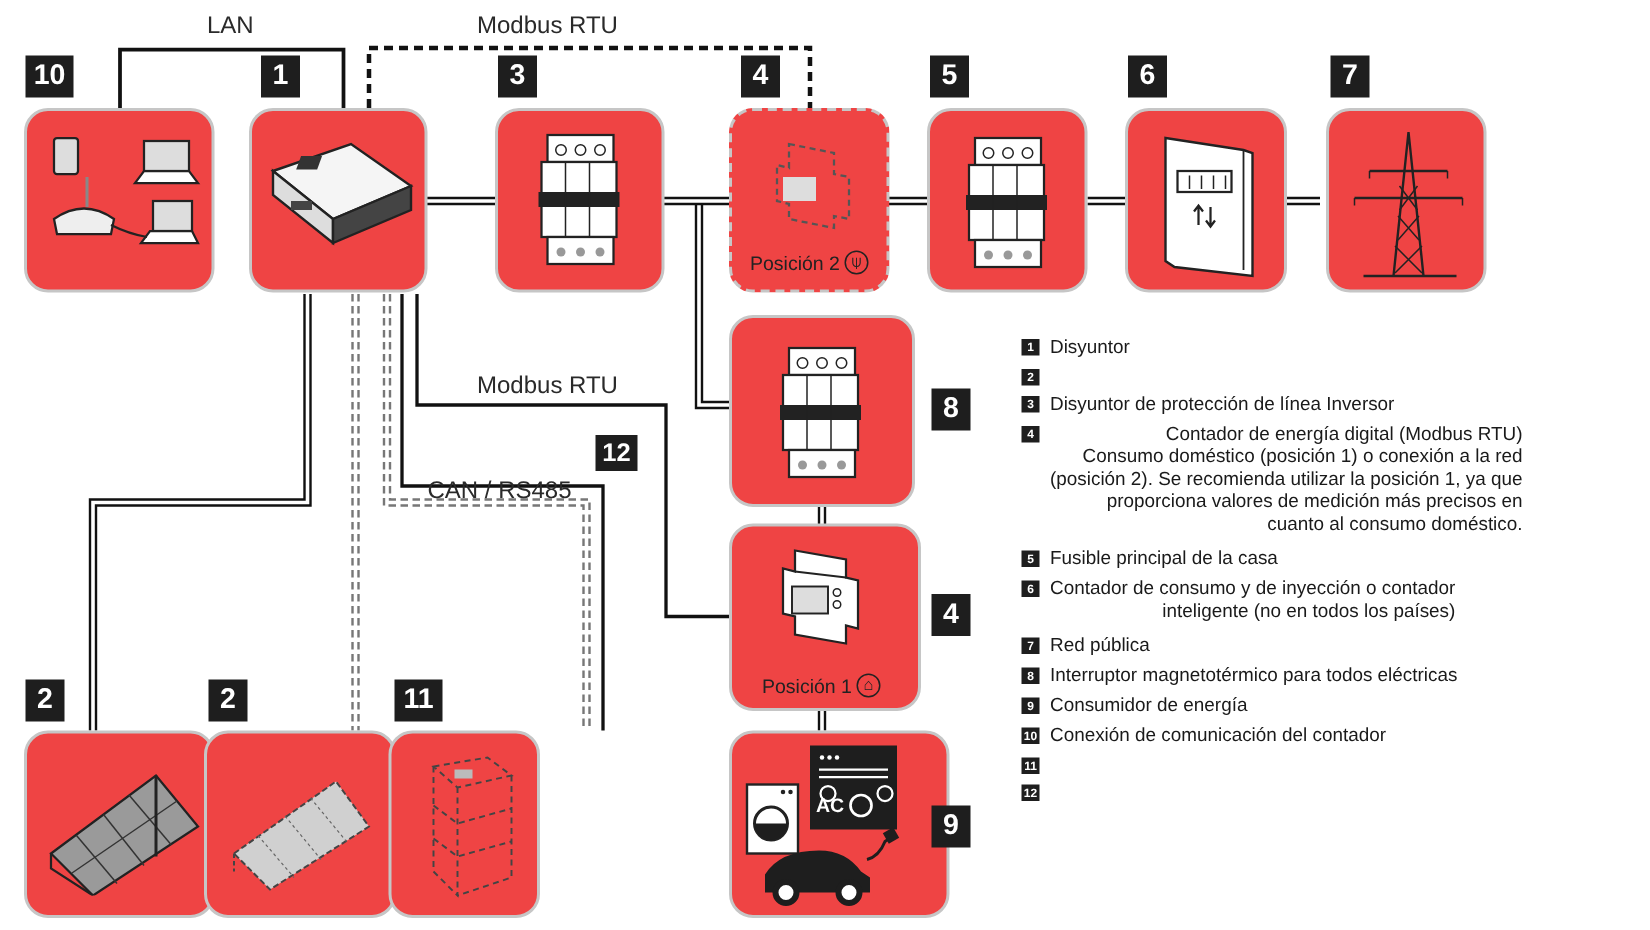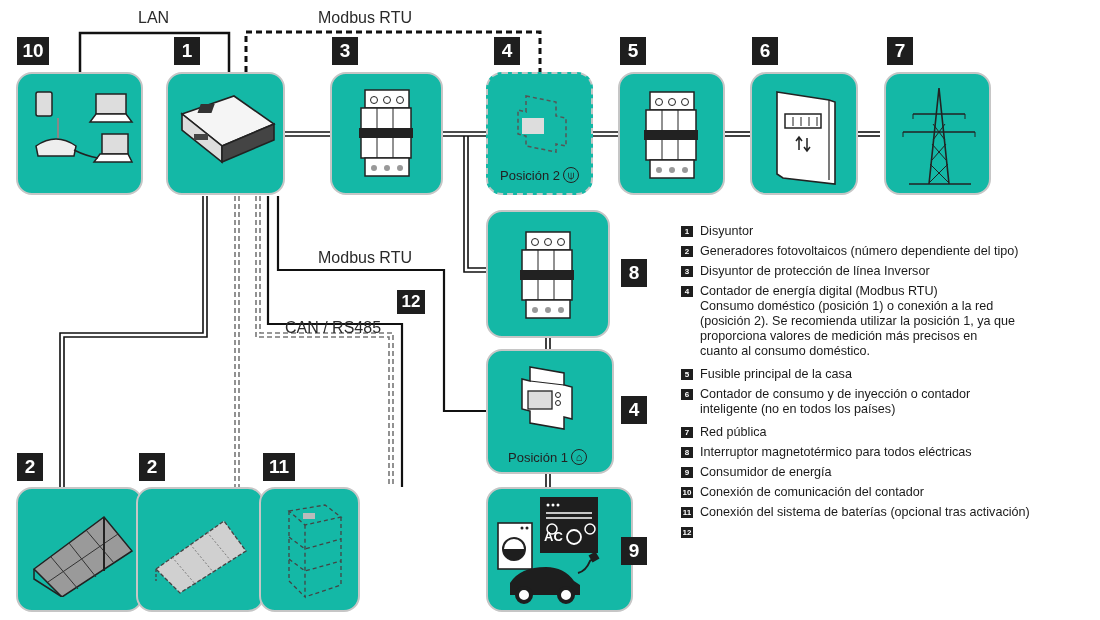--- a/index.html
+++ b/index.html
@@ -1,19 +1,19 @@
 <!DOCTYPE html>
 <html><head>
 <meta charset="utf-8">
 <style>
   html, body { margin:0; padding:0; background:#ffffff; }
   body { width:1100px; height:620px; position:relative; overflow:hidden; font-family:"Liberation Sans", sans-serif; color:#1a1a1a; }
-  .diagram { position:absolute; left:0; top:0; width:1100px; height:620px; }
+  .diagram { position:absolute; left:0; top:0; width:1100px; height:620px;text-align:right; }
   svg.wires { position:absolute; left:0; top:0; width:1100px; height:620px; }
-  .box { position:absolute; background:#14b8a6; border:2px solid #c6c6c6; border-radius:16px; box-sizing:border-box; }
+  .box { position:absolute; background:#ef4444; border:2px solid #c6c6c6; border-radius:16px; box-sizing:border-box; }
   .box.dashed { border:2px dashed #c6c6c6; }
   .badge { position:absolute; background:#1e1e1e; color:#fff; font-weight:bold; font-size:19px; display:flex; align-items:center; justify-content:center; width:26px; height:28px; font-family:"Liberation Sans", sans-serif; }
   .badge.wide { width:32px; }
   .wire-label { position:absolute; font-size:16px; color:#2a2a2a; white-space:nowrap; }
   .pos-label { position:absolute; font-size:13px; color:#222; white-space:nowrap; display:flex; align-items:center; gap:3px; }
   .pos-icon { display:inline-flex; width:16px; height:16px; border:1.5px solid #222; border-radius:50%; align-items:center; justify-content:center; font-size:11px; line-height:1; box-sizing:border-box; }
   .icon { position:absolute; }
   .legend { position:absolute; left:681px; top:224px; width:420px; }
   .legend-item { display:flex; align-items:flex-start; font-size:12.6px; line-height:15px; margin-bottom:5px; color:#1a1a1a; }
   .legend-num { flex:0 0 auto; background:#1e1e1e; color:#fff; font-size:8px; font-weight:bold; width:12px; height:11px; display:flex; align-items:center; justify-content:center; margin-right:7px; margin-top:2px; }
@@ -293,21 +293,20 @@
     </svg>
   </div>
 
   <div class="legend">
     <div class="legend-item">
       <span class="legend-num">1</span>
       <span class="legend-text">Disyuntor</span>
     </div>
     <div class="legend-item">
       <span class="legend-num">2</span>
-      <span class="legend-text">Generadores fotovoltaicos (número dependiente del tipo)</span>
     </div>
     <div class="legend-item">
       <span class="legend-num">3</span>
       <span class="legend-text">Disyuntor de protección de línea Inversor</span>
     </div>
     <div class="legend-item">
       <span class="legend-num">4</span>
       <span class="legend-text">Contador de energía digital (Modbus RTU)
 Consumo doméstico (posición 1) o conexión a la red
 (posición 2). Se recomienda utilizar la posición 1, ya que
@@ -334,19 +333,18 @@
     <div class="legend-item">
       <span class="legend-num">9</span>
       <span class="legend-text">Consumidor de energía</span>
     </div>
     <div class="legend-item">
       <span class="legend-num">10</span>
       <span class="legend-text">Conexión de comunicación del contador</span>
     </div>
     <div class="legend-item">
       <span class="legend-num">11</span>
-      <span class="legend-text">Conexión del sistema de baterías (opcional tras activación)</span>
     </div>
     <div class="legend-item">
       <span class="legend-num">12</span>
     </div>
   </div>
 </div>
 
 </body></html>

